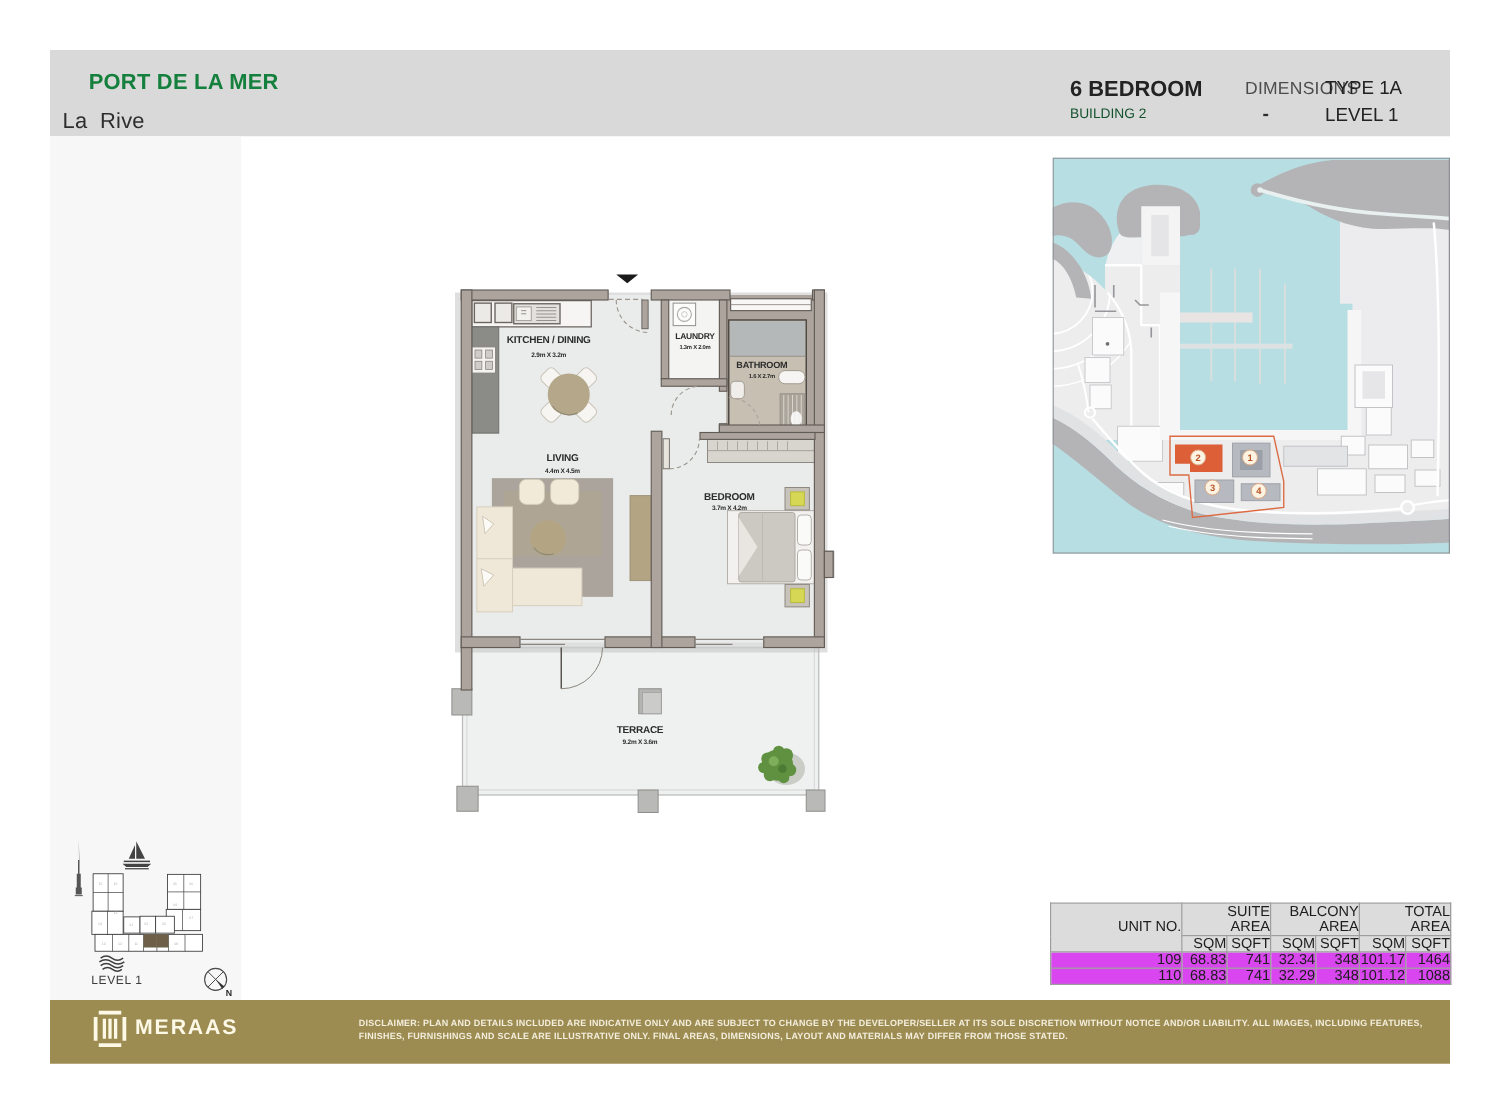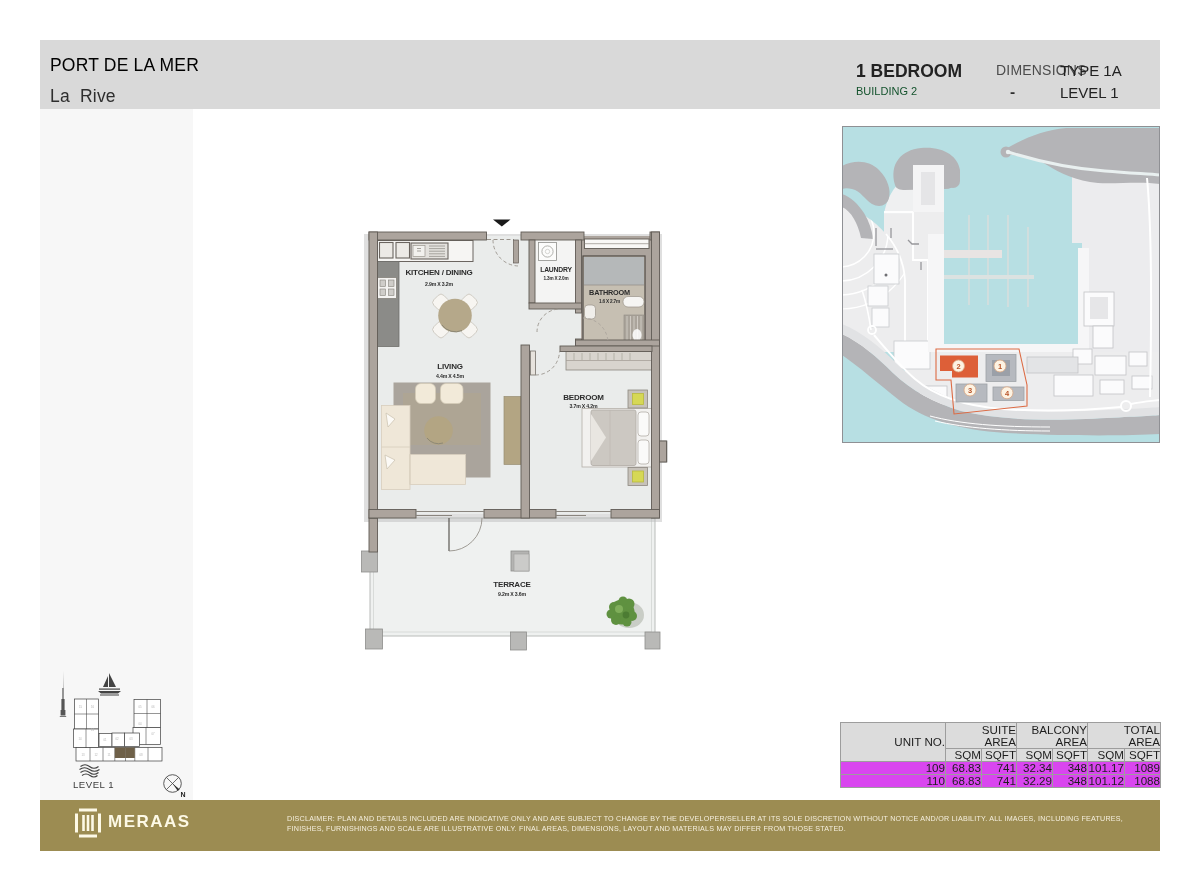--- a/index.html
+++ b/index.html
@@ -2,55 +2,55 @@
 <html><head>
 <meta charset="utf-8">
 <style>
   html,body{margin:0;padding:0;}
   body{width:1200px;height:892px;position:relative;background:#ffffff;
        font-family:"Liberation Sans",sans-serif;overflow:hidden;}
   .abs{position:absolute;}
   
   #header{left:40px;top:40px;width:1120px;height:69px;background:#d9d9d9;}
   #h-left{left:10px;top:17px;line-height:1;}
-  #h-left .t1{font-size:17.5px;color:#000000;letter-spacing:.2px;font-weight:400;}
+  #h-left .t1{font-size:17.5px;color:#15803d;letter-spacing:.2px;font-weight:700;margin-left:21px;}
   #h-left .t2{font-size:17.5px;color:#2e2e2e;letter-spacing:.2px;margin-top:13px;}
   .hcol{top:23px;line-height:1;}
   #h-bed{left:816px;width:160px;}
   #h-bed .r1{font-size:17.5px;font-weight:bold;color:#222;}
   #h-bed .r2{font-size:11px;color:#14532d;margin-top:5.5px;}
   #h-apt{left:956px;width:85px;}
   #h-apt .r1{font-size:14px;color:#4c4c4c;letter-spacing:.2px;}
   #h-apt .r2{font-size:15.5px;color:#2e2e2e;margin-top:6.5px;font-weight:bold;padding-left:14px;}
   #h-type{left:1020px;width:87px;}
   #h-type .r1{font-size:15px;color:#222;font-weight:500;}
   #h-type .r2{font-size:15px;color:#222;margin-top:6.5px;font-weight:500;}
   
   #stripe{left:40px;top:109px;width:153px;height:691px;background:#f7f7f7;}
   
   #footer{left:40px;top:800px;width:1120px;height:51px;background:#9c8c52;}
   #disclaimer{left:247px;top:14px;width:900px;font-size:7.15px;color:#f4eedd;
-      letter-spacing:.22px;line-height:10px;}
+      letter-spacing:.22px;line-height:10px;font-weight:bold;}
   
   #areatable{left:840px;top:722px;border-collapse:collapse;table-layout:fixed;}
   #areatable td{border:1px solid #9d9d9d;font-size:11.6px;color:#1d1d1d;
       text-align:right;vertical-align:middle;padding:0;line-height:12px;}
   #areatable .hd{background:#dcdcdc;}
   #areatable .w{background:#d946ef;}
 </style>
 </head>
 <body>
 
 <div class="abs" id="header">
   <div class="abs" id="h-left">
     <div class="t1">PORT DE LA MER</div>
     <div class="t2">La&nbsp;&nbsp;Rive</div>
   </div>
   <div class="abs hcol" id="h-bed">
-    <div class="r1">1 BEDROOM</div>
+    <div class="r1">6 BEDROOM</div>
     <div class="r2">BUILDING 2</div>
   </div>
   <div class="abs hcol" id="h-apt">
     <div class="r1">DIMENSIONS</div>
     <div class="r2">-</div>
   </div>
   <div class="abs hcol" id="h-type">
     <div class="r1">TYPE 1A</div>
     <div class="r2">LEVEL 1</div>
   </div>
@@ -517,21 +517,21 @@
     <td class="hd">SQM</td>
         <td class="hd">SQFT</td>
   </tr>
   <tr style="height:12px">
     <td class="w">109</td>
         <td class="w">68.83</td>
         <td class="w">741</td>
     <td class="w">32.34</td>
         <td class="w">348</td>
         <td class="w">101.17</td>
-        <td class="w">1089</td>
+        <td class="w">1464</td>
   </tr>
   <tr style="height:12px">
     <td class="w">110</td>
         <td class="w">68.83</td>
         <td class="w">741</td>
     <td class="w">32.29</td>
         <td class="w">348</td>
         <td class="w">101.12</td>
         <td class="w">1088</td>
   </tr>

